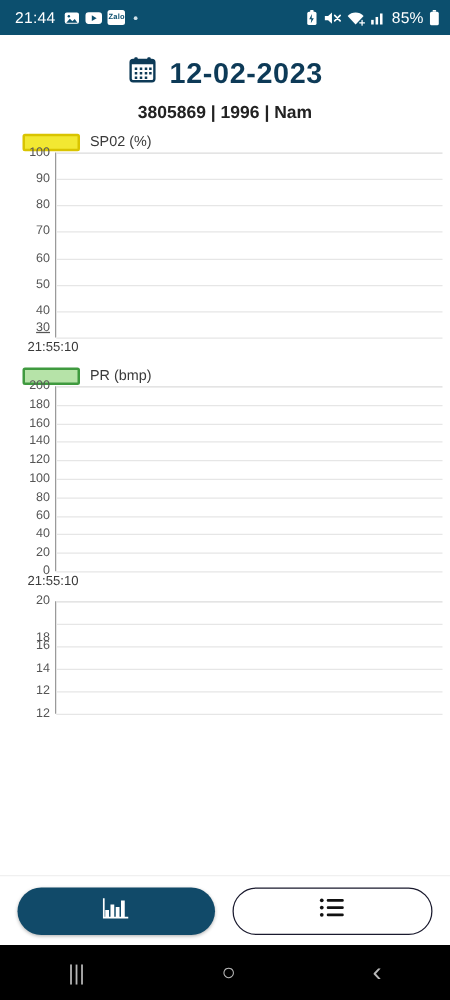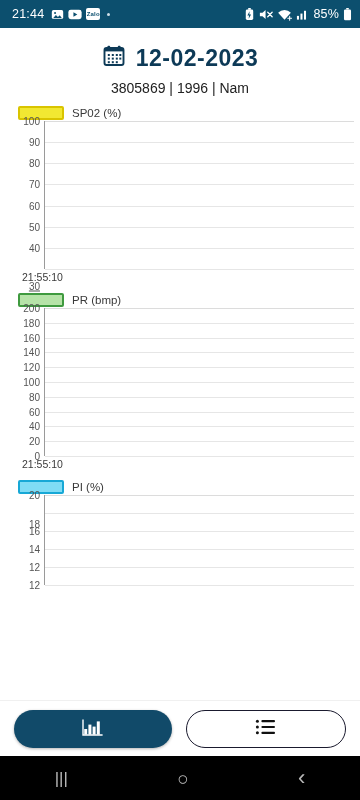--- a/index.html
+++ b/index.html
@@ -49,21 +49,21 @@
     display: flex; align-items: center; justify-content: center;
     gap: 10px; padding-top: 16px;
   }
   .date-text { font-size: 23px; font-weight: 700; color: #0d3a57; letter-spacing: .5px; }
 
   .pat-name {
     text-align: center; font-size: 14.5px; font-weight: 700; color: #111;
     margin-top: 12px;
   }
   .pat-meta {
-    text-align: center; font-size: 14px; color: #222; margin-top: 8px; font-weight: 400;
+    text-align: center; font-size: 14px; color: #222; margin-top: 8px; font-weight: 700;
   }
 
   
   .chart-block { margin-top: 10px; padding: 0 6px 0 4px; }
   .chart-legend { display: flex; align-items: center; gap: 8px; padding-left: 14px; margin-bottom: 1px; }
   .swatch { width: 46px; height: 14px; border-radius: 2px; }
   .legend-label { font-size: 11.5px; color: #3a3a3a; }
 
   .plot-wrap { display: flex; }
   .y-axis {
@@ -200,21 +200,21 @@
       </div>
       <div class="plot-wrap">
         <div class="y-axis" id="y0" style="height: 148px;">
             <div class="y-tick" style="top: 0px;">100</div>
             <div class="y-tick" style="top: 21.1429px;">90</div>
             <div class="y-tick" style="top: 42.2857px;">80</div>
             <div class="y-tick" style="top: 63.4286px;">70</div>
             <div class="y-tick" style="top: 84.5714px;">60</div>
             <div class="y-tick" style="top: 105.714px;">50</div>
             <div class="y-tick" style="top: 126.857px;">40</div>
-            <div class="y-tick" style="top: 165px; text-decoration: underline;">30</div>
+            <div class="y-tick" style="top: 140px; text-decoration: underline;">30</div>
           </div>
         <div class="plot" id="p0" style="height:148px;">
             <div class="gridline first" style="top: 0px;"></div>
             <div class="gridline" style="top: 21.1429px;"></div>
             <div class="gridline" style="top: 42.2857px;"></div>
             <div class="gridline" style="top: 63.4286px;"></div>
             <div class="gridline" style="top: 84.5714px;"></div>
             <div class="gridline" style="top: 105.714px;"></div>
             <div class="gridline" style="top: 126.857px;"></div>
             <div class="gridline" style="top: 148px;"></div>
@@ -253,24 +253,20 @@
             <div class="gridline" style="top: 103.6px;"></div>
             <div class="gridline" style="top: 118.4px;"></div>
             <div class="gridline" style="top: 133.2px;"></div>
             <div class="gridline" style="top: 148px;"></div>
           </div>
       </div>
       <div class="x-label">21:55:10</div>
     </div>
 
     <div class="chart-block">
-      <div class="chart-legend">
-        <span class="swatch" id="sw2" style="background: rgb(127, 220, 245); border: 2px solid rgb(23, 168, 214);"></span>
-        <span class="legend-label">PI (%)</span>
-      </div>
       <div class="plot-wrap">
         <div class="y-axis" id="y2" style="height: 90px;">
             <div class="y-tick" style="top: 0px;">20</div>
             <div class="y-tick" style="top: 29px;">18</div>
             <div class="y-tick" style="top: 36px;">16</div>
             <div class="y-tick" style="top: 54px;">14</div>
             <div class="y-tick" style="top: 72px;">12</div>
             <div class="y-tick" style="top: 90px;">12</div>
           </div>
         <div class="plot" id="p2" style="height:90px;">

